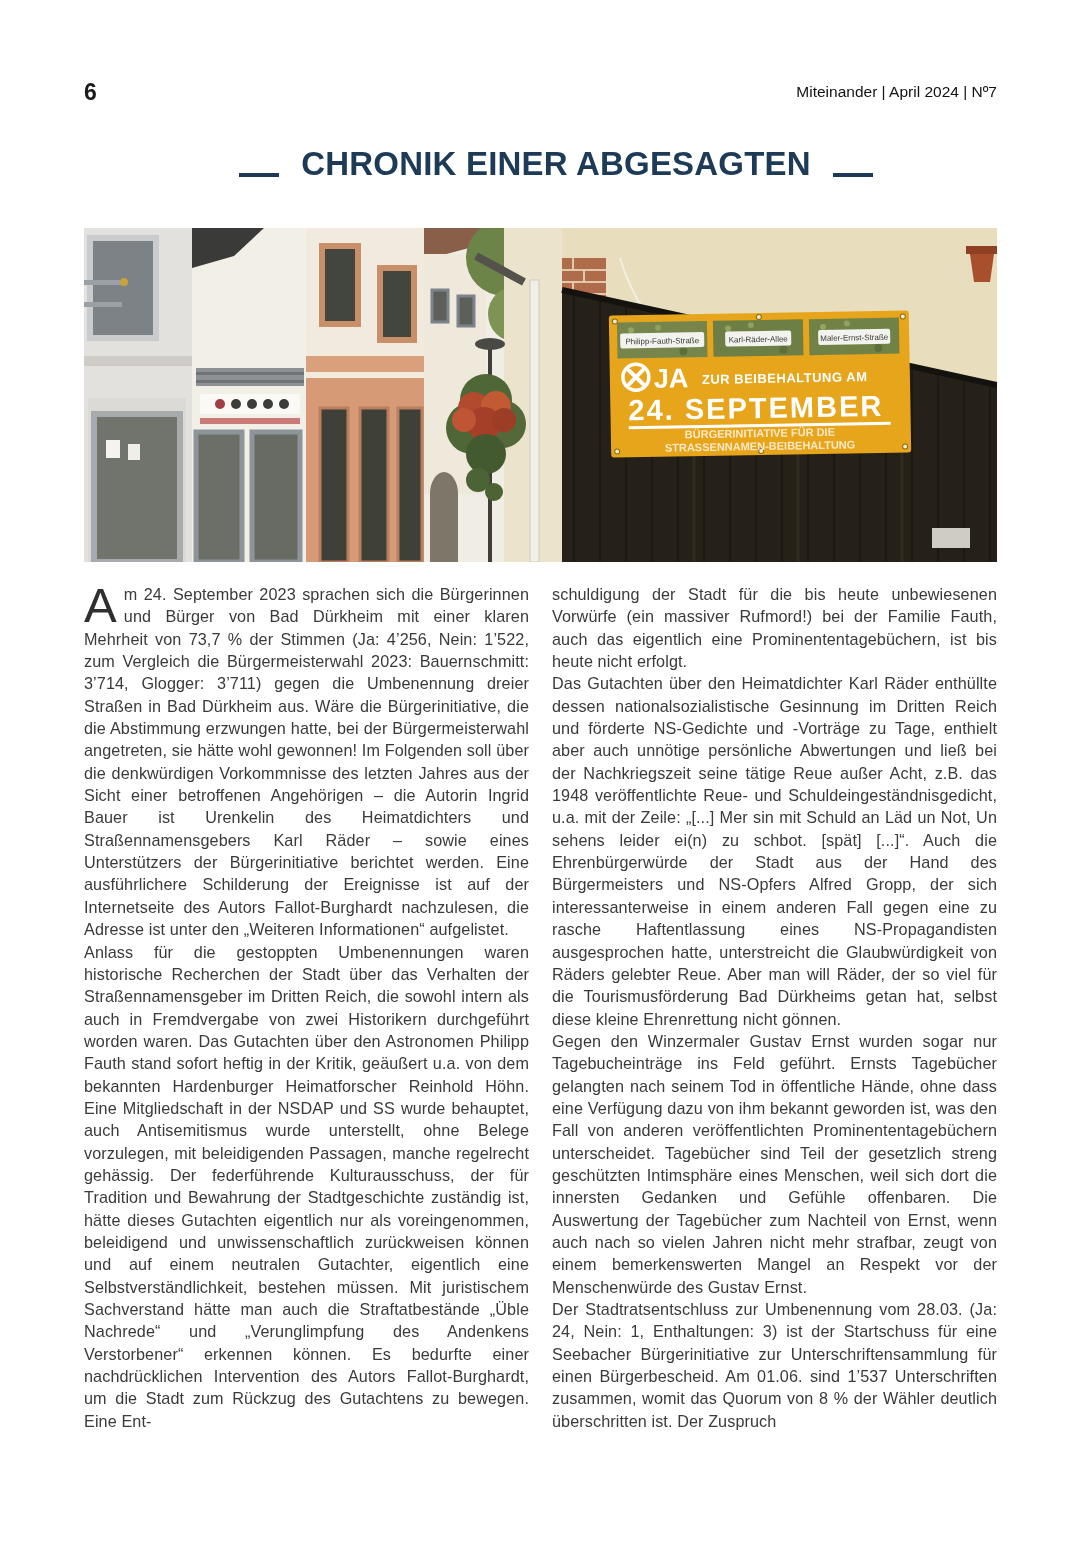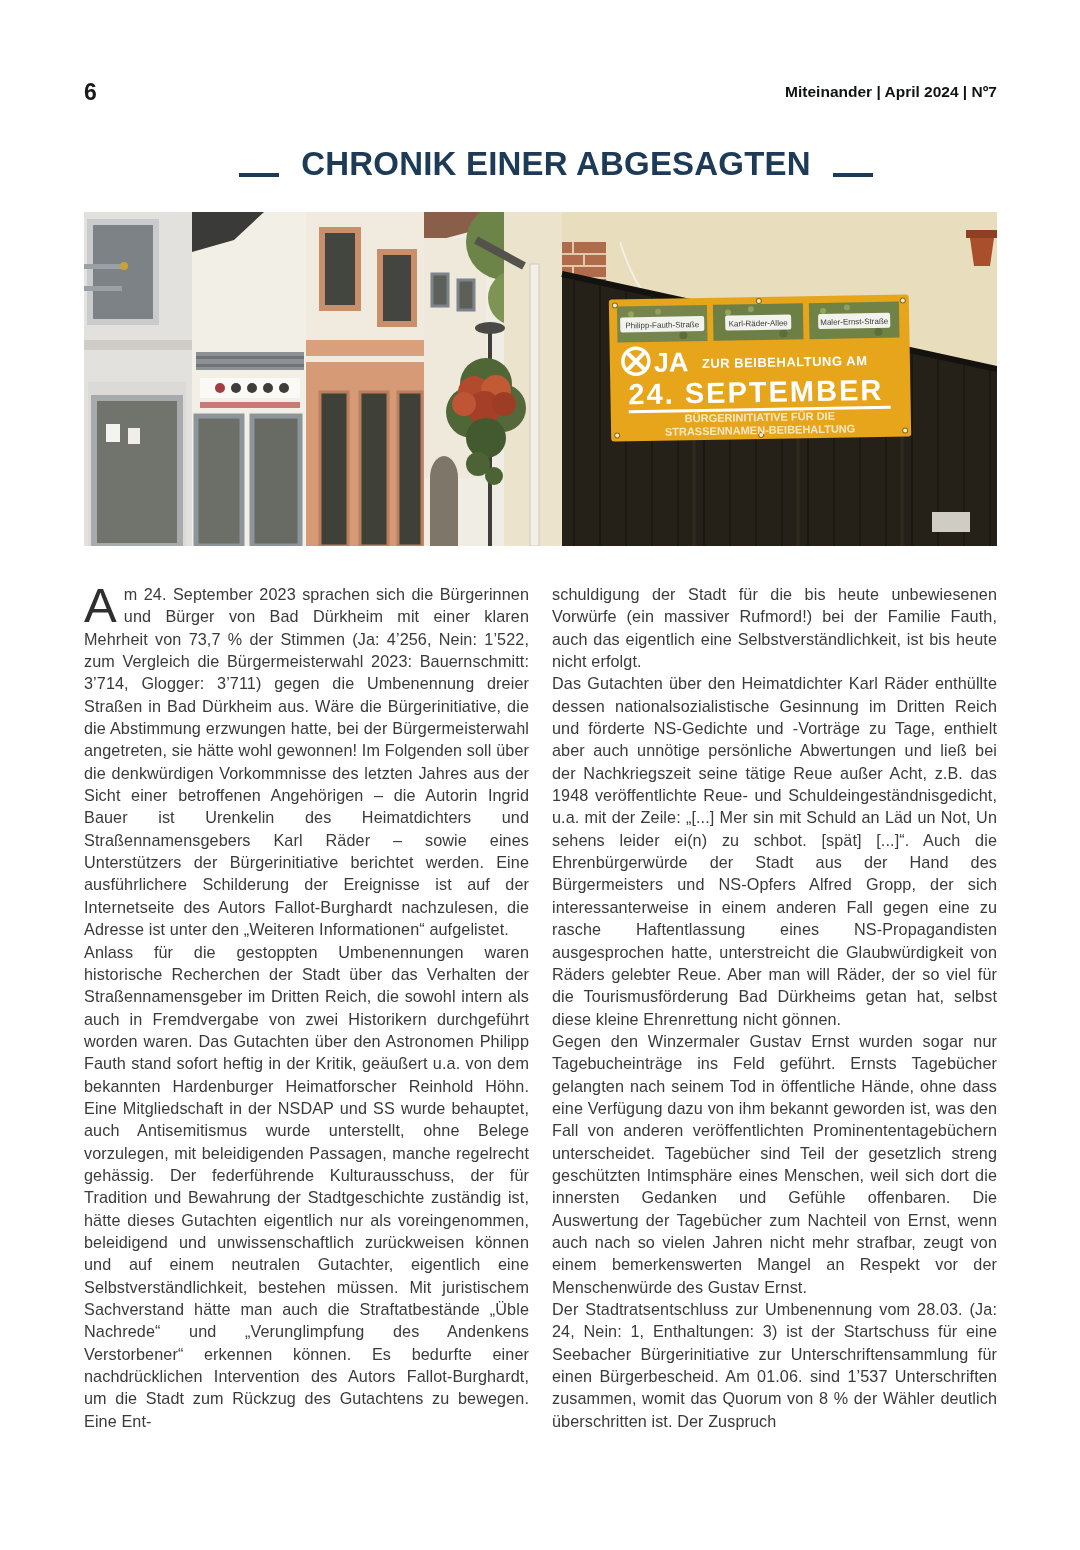--- a/index.html
+++ b/index.html
@@ -1,29 +1,29 @@
 <!DOCTYPE html>
 <html lang="de"><head>
 <meta charset="utf-8">
 <style>
   html,body{margin:0;padding:0;background:#ffffff;}
   .page{position:relative;width:1080px;height:1550px;background:#ffffff;overflow:hidden;
         font-family:"Liberation Sans",sans-serif;color:#3b3b3d;}
   
   .hdr{position:absolute;left:84px;right:83px;top:80px;display:flex;justify-content:space-between;align-items:flex-start;}
   .page-num{font-size:23px;font-weight:700;color:#1a1a1c;line-height:24px;}
-  .issue{font-size:15.5px;font-weight:700;color:#111214;line-height:24px;}
+  .issue{font-size:15.5px;font-weight:400;color:#111214;line-height:24px;}
   
   .title{position:absolute;left:16px;top:122px;width:100%;text-align:center;color:#1d3a57;
          font-weight:700;font-size:33px;line-height:40px;letter-spacing:.2px;}
   .title .tline{display:block;}
   .dash{display:inline-block;width:40px;height:4px;background:#1d3a57;vertical-align:middle;
         margin:0 22px;transform:translateY(9px);}
   
-  .photo{position:absolute;left:84px;top:212px;width:913px;height:334px;}
+  .photo{position:absolute;left:84px;top:228px;width:913px;height:334px;}
   .photo svg{display:block;width:913px;height:334px;}
   .svgtxt{font-family:"Liberation Sans",sans-serif;}
   
   .article{position:absolute;left:84px;top:583px;width:913px;display:flex;gap:23px;}
   .col{width:445px;}
   .para{margin:0;font-size:16.2px;line-height:22.35px;text-align:justify;color:#3a3a3c;
         letter-spacing:.1px;hyphens:auto;-webkit-hyphens:auto;}
   .dropcap{float:left;font-size:49px;line-height:40px;padding:2px 7px 0 0;color:#2f2f31;font-weight:400;}
 </style>
 </head>
@@ -180,20 +180,20 @@
       </g>
     </svg>
   </div>
 
   <main class="article">
     <div class="col">
       <p class="para"><span class="dropcap">A</span><span>m 24. September 2023 sprachen sich die Bürgerinnen und Bürger von Bad Dürkheim mit einer klaren Mehrheit von 73,7 % der Stimmen (Ja: 4’256, Nein: 1’522, zum Vergleich die Bürgermeisterwahl 2023: Bauernschmitt: 3’714, Glogger: 3’711) gegen die Umbenennung dreier Straßen in Bad Dürkheim aus. Wäre die Bürgerinitiative, die die Abstimmung erzwungen hatte, bei der Bürgermeisterwahl angetreten, sie hätte wohl gewonnen! Im Folgenden soll über die denkwürdigen Vorkommnisse des letzten Jahres aus der Sicht einer betroffenen Angehörigen – die Autorin Ingrid Bauer ist Urenkelin des Heimatdichters und Straßennamensgebers Karl Räder – sowie eines Unterstützers der Bürgerinitiative berichtet werden. Eine ausführlichere Schilderung der Ereignisse ist auf der Internetseite des Autors Fallot-Burghardt nachzulesen, die Adresse ist unter den „Weiteren Informationen“ aufgelistet.</span></p>
       <p class="para">Anlass für die gestoppten Umbenennungen waren historische Recherchen der Stadt über das Verhalten der Straßennamensgeber im Dritten Reich, die sowohl intern als auch in Fremdvergabe von zwei Historikern durchgeführt worden waren. Das Gutachten über den Astronomen Philipp Fauth stand sofort heftig in der Kritik, geäußert u.a. von dem bekannten Hardenburger Heimatforscher Reinhold Höhn. Eine Mitgliedschaft in der NSDAP und SS wurde behauptet, auch Antisemitismus wurde unterstellt, ohne Belege vorzulegen, mit beleidigenden Passagen, manche regelrecht gehässig. Der federführende Kulturausschuss, der für Tradition und Bewahrung der Stadtgeschichte zuständig ist, hätte dieses Gutachten eigentlich nur als voreingenommen, beleidigend und unwissenschaftlich zurückweisen können und auf einem neutralen Gutachter, eigentlich eine Selbstverständlichkeit, bestehen müssen. Mit juristischem Sachverstand hätte man auch die Straftatbestände „Üble Nachrede“ und „Verunglimpfung des Andenkens Verstorbener“ erkennen können. Es bedurfte einer nachdrücklichen Intervention des Autors Fallot-Burghardt, um die Stadt zum Rückzug des Gutachtens zu bewegen. Eine Ent-</p>
     </div>
     <div class="col">
-      <p class="para">schuldigung der Stadt für die bis heute unbewiesenen Vorwürfe (ein massiver Rufmord!) bei der Familie Fauth, auch das eigentlich eine Selbstverständlichkeit, ist bis heute nicht erfolgt.</p>
+      <p class="para">schuldigung der Stadt für die bis heute unbewiesenen Vorwürfe (ein massiver Rufmord!) bei der Familie Fauth, auch das eigentlich eine Prominententagebüchern, ist bis heute nicht erfolgt.</p>
       <p class="para">Das Gutachten über den Heimatdichter Karl Räder enthüllte dessen nationalsozialistische Gesinnung im Dritten Reich und förderte NS-Gedichte und -Vorträge zu Tage, enthielt aber auch unnötige persönliche Abwertungen und ließ bei der Nachkriegszeit seine tätige Reue außer Acht, z.B. das 1948 veröffentlichte Reue- und Schuldeingeständnisgedicht, u.a. mit der Zeile: „[...] Mer sin mit Schuld an Läd un Not, Un sehens leider ei(n) zu schbot. [spät] [...]“. Auch die Ehrenbürgerwürde der Stadt aus der Hand des Bürgermeisters und NS-Opfers Alfred Gropp, der sich interessanterweise in einem anderen Fall gegen eine zu rasche Haftentlassung eines NS-Propagandisten ausgesprochen hatte, unterstreicht die Glaubwürdigkeit von Räders gelebter Reue. Aber man will Räder, der so viel für die Tourismusförderung Bad Dürkheims getan hat, selbst diese kleine Ehrenrettung nicht gönnen.</p>
       <p class="para">Gegen den Winzermaler Gustav Ernst wurden sogar nur Tagebucheinträge ins Feld geführt. Ernsts Tagebücher gelangten nach seinem Tod in öffentliche Hände, ohne dass eine Verfügung dazu von ihm bekannt geworden ist, was den Fall von anderen veröffentlichten Prominententagebüchern unterscheidet. Tagebücher sind Teil der gesetzlich streng geschützten Intimsphäre eines Menschen, weil sich dort die innersten Gedanken und Gefühle offenbaren. Die Auswertung der Tagebücher zum Nachteil von Ernst, wenn auch nach so vielen Jahren nicht mehr strafbar, zeugt von einem bemerkenswerten Mangel an Respekt vor der Menschenwürde des Gustav Ernst.</p>
       <p class="para">Der Stadtratsentschluss zur Umbenennung vom 28.03. (Ja: 24, Nein: 1, Enthaltungen: 3) ist der Startschuss für eine Seebacher Bürgerinitiative zur Unterschriftensammlung für einen Bürgerbescheid. Am 01.06. sind 1’537 Unterschriften zusammen, womit das Quorum von 8 % der Wähler deutlich überschritten ist. Der Zuspruch</p>
     </div>
   </main>
 
 </div>
 
 </body></html>

